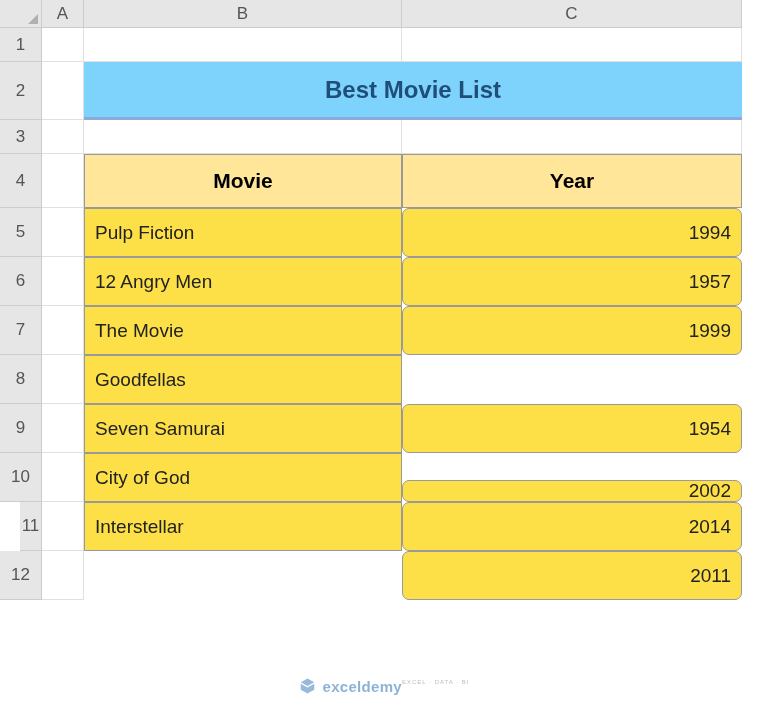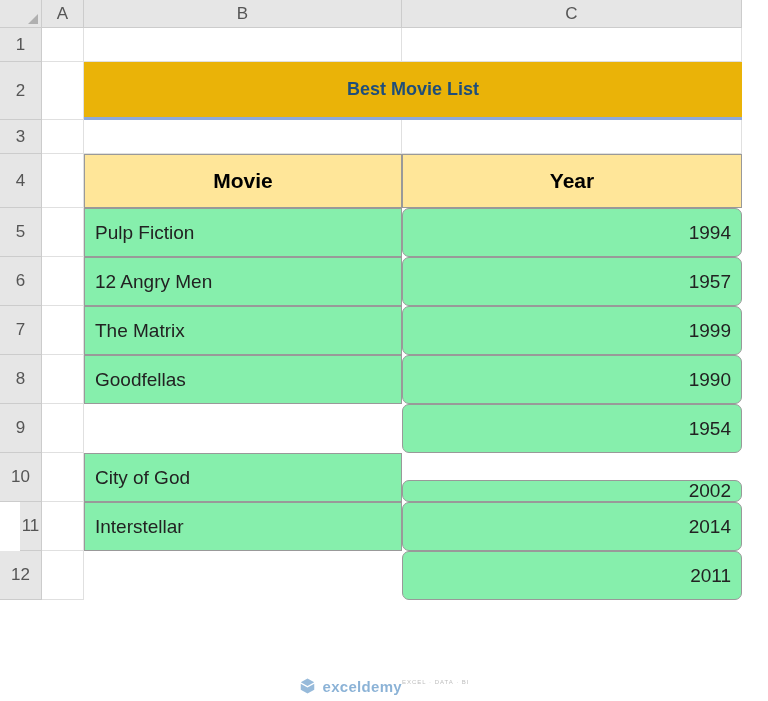--- a/index.html
+++ b/index.html
@@ -52,44 +52,44 @@
     font-size: 17px;
     color: #555;
   }
   .cell {
     border-right: 1px solid #e0e0e0;
     border-bottom: 1px solid #e0e0e0;
     background: #fff;
   }
   .cell-A { background: #fff; }
   .title-cell {
-    background: #eab308;
+    background: #7dd3fc;
     color: #1f4e79;
     font-weight: bold;
-    font-size: 18px;
+    font-size: 24px;
     display: flex;
     align-items: center;
     justify-content: center;
     border: none;
     grid-column: 3 / span 2;
     grid-row: 3;
     border-bottom: 3px solid #8ea9db;
   }
   .hdr-cell {
     background: #ffe699;
     font-weight: bold;
     font-size: 21px;
     color: #000;
     display: flex;
     align-items: center;
     justify-content: center;
     border: 1px solid #999;
   }
   .data-cell {
-    background: #86efac;
+    background: #fde047;
     font-size: 19px;
     color: #222;
     display: flex;
     align-items: center;
     border: 1px solid #999;
     padding: 0 10px;
   }
   .data-cell.num {
     justify-content: flex-end;
     border-radius: 7px;
@@ -159,26 +159,26 @@
 
   <div class="hdr-cell" style="grid-column:4;grid-row:5;">Year</div>
   <div class="hdr-cell" style="grid-column:3;grid-row:5;">Movie</div>
 
   <div class="data-cell" style="grid-column:3;grid-row:6;"> Pulp  Fiction</div>
   <div class="data-cell num" style="grid-column:4;grid-row:6;">1994</div>
 
   <div class="data-cell" style="grid-column:3;grid-row:7;"> 12 Angry Men</div>
   <div class="data-cell num" style="grid-column:4;grid-row:7;">1957</div>
 
-  <div class="data-cell" style="grid-column:3;grid-row:8;">The Matrix</div>
+  <div class="data-cell" style="grid-column:3;grid-row:8;">The Movie</div>
   <div class="data-cell num" style="grid-column:4;grid-row:8;">1999</div>
 
   <div class="data-cell" style="grid-column:3;grid-row:9;"> Goodfellas</div>
-  <div class="data-cell num" style="grid-column:4;grid-row:9;">1990</div>
 
+  <div class="data-cell" style="grid-column:3;grid-row:10;">Seven Samurai</div>
   <div class="data-cell num" style="grid-column:4;grid-row:10;">1954</div>
 
   <div class="data-cell" style="grid-column:3;grid-row:11;"> City of God</div>
   <div class="data-cell num" style="grid-column:4;grid-row:11;margin-top:27px;">2002</div>
 
   <div class="data-cell" style="grid-column:3;grid-row:12;">Interstellar</div>
   <div class="data-cell num" style="grid-column:4;grid-row:12;">2014</div>
 
   <div class="data-cell num" style="grid-column:4;grid-row:13;">2011</div>
 

